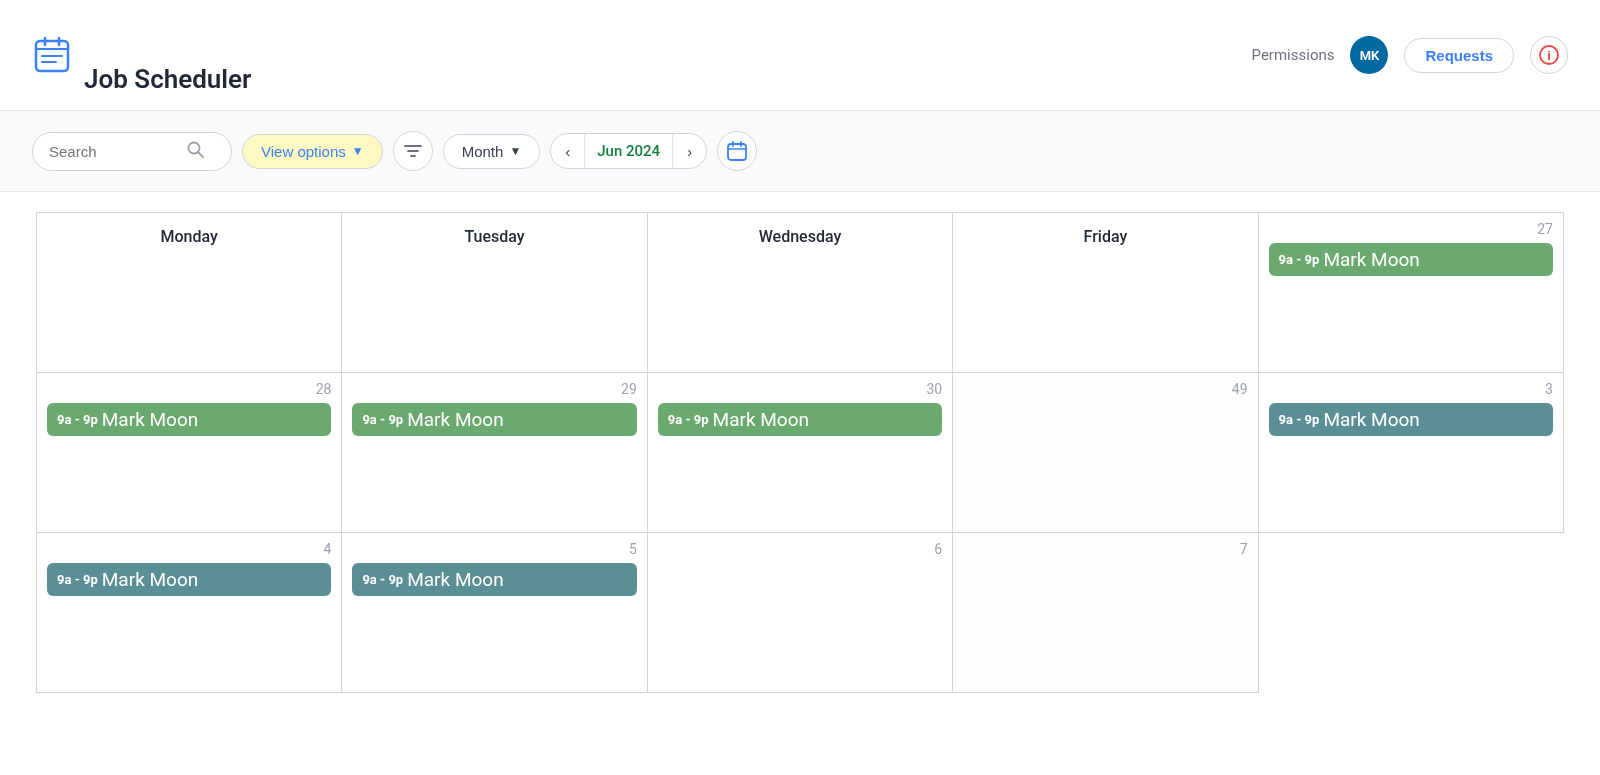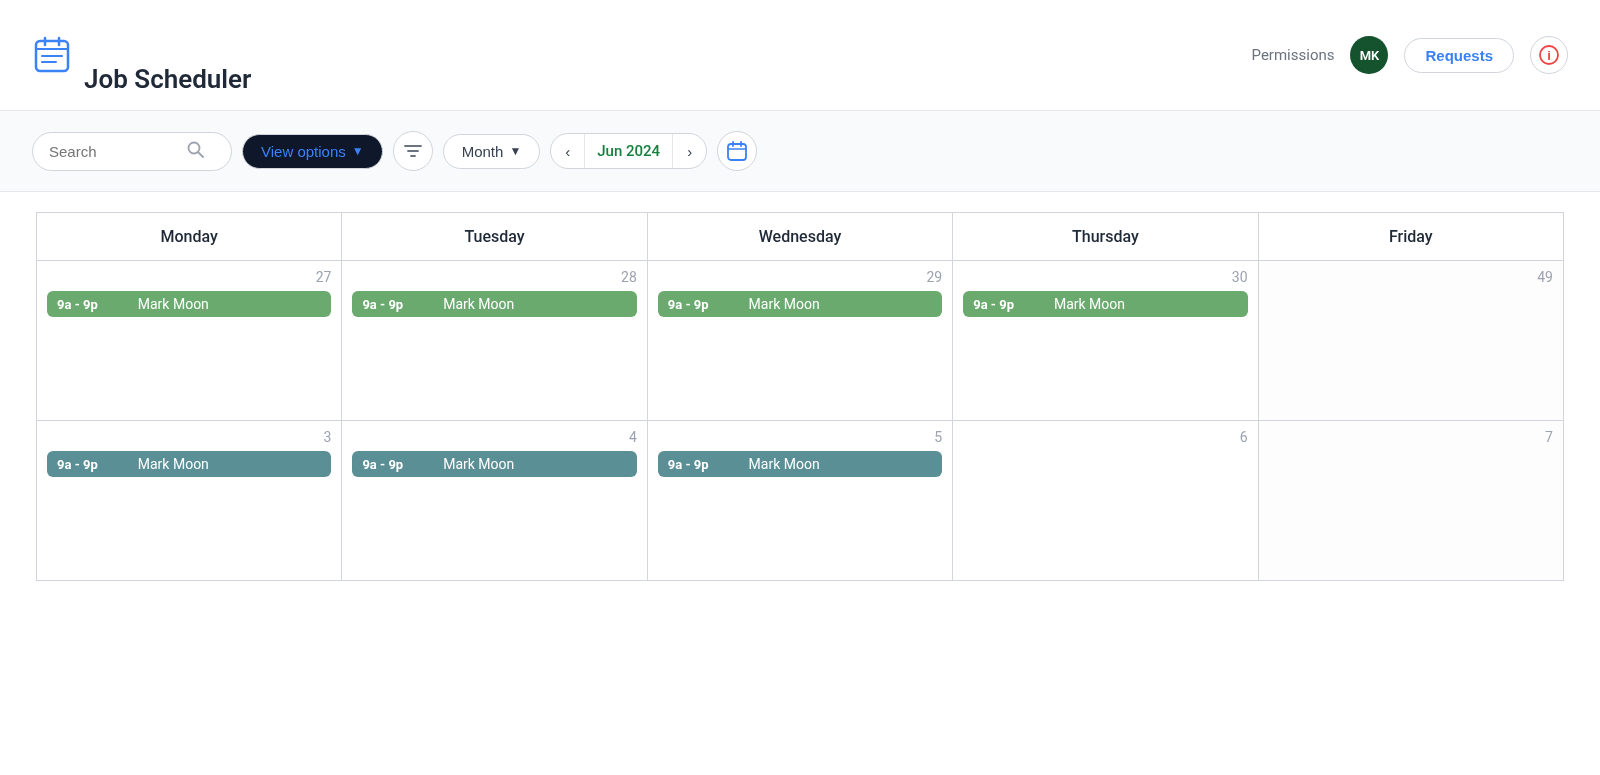--- a/index.html
+++ b/index.html
@@ -36,21 +36,21 @@
       gap: 16px;
     }
     .permissions-label {
       font-size: 15px;
       color: #6b7280;
     }
     .avatar {
       width: 38px;
       height: 38px;
       border-radius: 50%;
-      background: #14532d;
+      background: #0369a1;
       color: #fff;
       font-size: 13px;
       font-weight: 600;
       display: flex;
       align-items: center;
       justify-content: center;
     }
     .requests-btn {
       border: 1.5px solid #d1d5db;
       background: #fff;
@@ -105,21 +105,21 @@
     }
     .search-icon { color: #9ca3af; font-size: 16px; }
 
     .view-options-btn {
       display: flex;
       align-items: center;
       gap: 6px;
       border: 1.5px solid #d1d5db;
       border-radius: 999px;
       padding: 8px 18px;
-      background: #0f172a;
+      background: #fef9c3;
       cursor: pointer;
       font-size: 15px;
       color: #3b82f6;
       font-weight: 500;
     }
     .view-options-btn .arrow { color: #3b82f6; font-size: 12px; }
 
     .filter-btn {
       width: 40px;
       height: 40px;
@@ -232,21 +232,21 @@
       padding: 5px 10px;
       font-size: 13px;
       display: flex;
       align-items: center;
       gap: 4px;
       margin-bottom: 4px;
     }
     .event-green { background: #6aaa6e; color: #fff; }
     .event-teal  { background: #5b8f96; color: #fff; }
     .event-time  { font-weight: 700; font-size: 13px; }
-    .event-name  { font-size: 14px; font-weight: 400; margin-left: 36px; }
+    .event-name  { font-size: 19px; font-weight: 400; }
     .day-cell.empty { background: #fdfdfd; }
 
     .main { padding: 0 28px 28px 28px; }
   </style>
 </head>
 <body>
 
 <header class="header">
   <div class="header-left">
     <svg class="app-icon" viewBox="0 0 40 40" fill="none" xmlns="http://www.w3.org/2000/svg">
@@ -316,21 +316,20 @@
   </button>
 </div>
 
 <div class="main">
   <div class="calendar-container">
     <div class="calendar-grid">
 
       <div class="day-header">Monday</div>
       <div class="day-header">Tuesday</div>
       <div class="day-header">Wednesday</div>
-      <div class="day-header">Thursday</div>
       <div class="day-header">Friday</div>
 
       <div class="day-cell">
         <div class="day-number">27</div>
         <div class="event event-green">
           <span class="event-time">9a - 9p</span>
           <span class="event-name">Mark Moon</span>
         </div>
       </div>
       <div class="day-cell">

